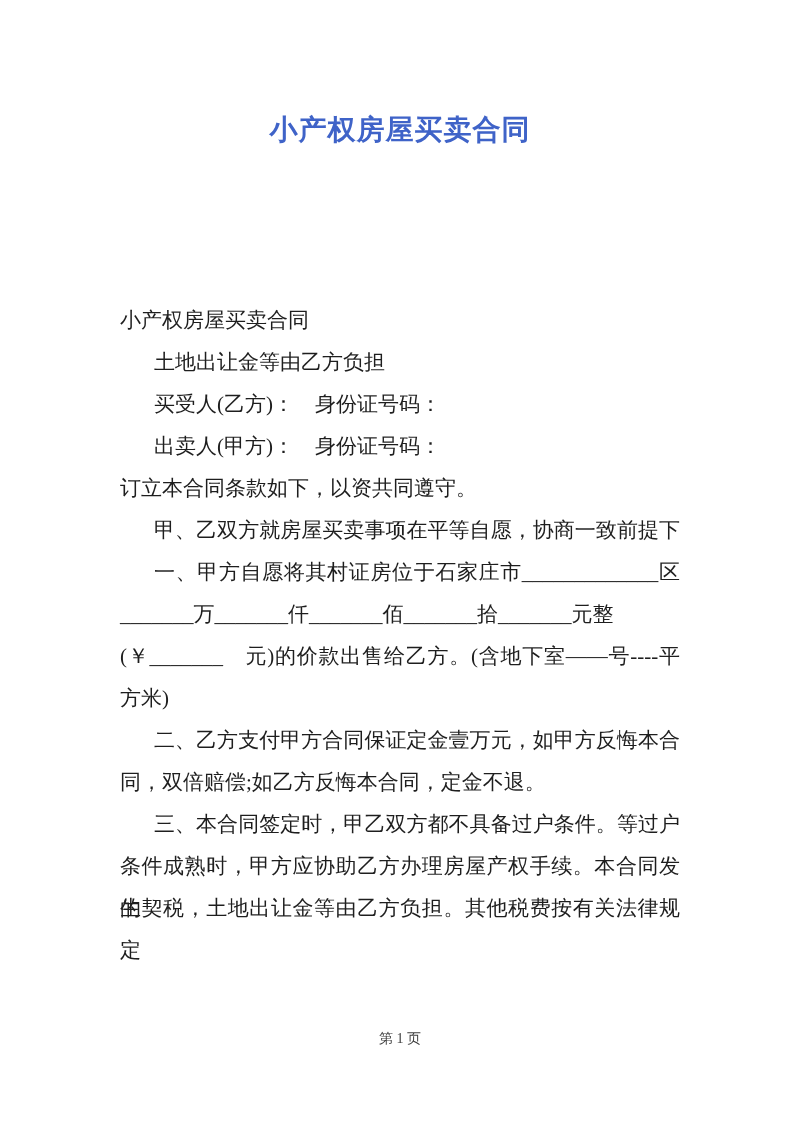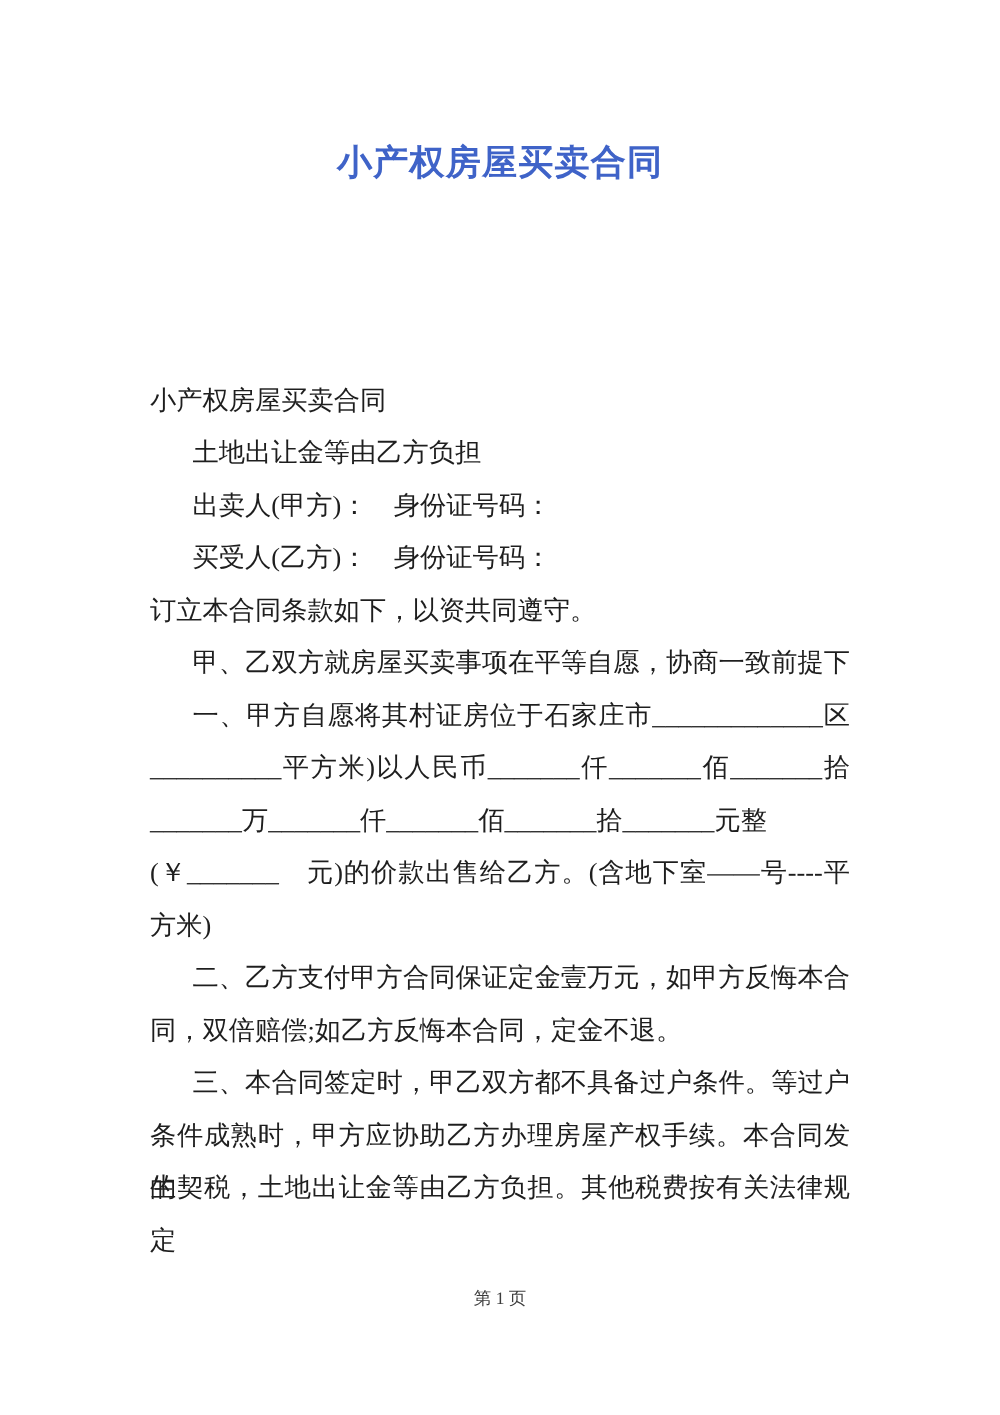--- a/index.html
+++ b/index.html
@@ -26,26 +26,25 @@
   }
 </style>
 </head>
 <body>
 
 <div class="doc-title" style="color: rgb(63, 99, 200);">小产权房屋买卖合同</div>
 
 <div class="doc-body">
   <div class="line">小产权房屋买卖合同</div>
   <div class="line indent">土地出让金等由乙方负担</div>
+  <div class="line indent">买受人(乙方)：　身份证号码：</div>
   <div class="line indent">出卖人(甲方)：　身份证号码：</div>
-  <div class="line indent">买受人(乙方)：　身份证号码：</div>
   <div class="line">订立本合同条款如下，以资共同遵守。</div>
   <div class="line indent fill">甲、乙双方就房屋买卖事项在平等自愿，协商一致前提下</div>
   <div class="line indent fill">一、甲方自愿将其村证房位于石家庄市_____________区</div>
-  <div class="line fill">__________平方米)以人民币_______仟_______佰_______拾</div>
   <div class="line">_______万_______仟_______佰_______拾_______元整</div>
   <div class="line fill">(￥_______　元)的价款出售给乙方。(含地下室——号----平</div>
   <div class="line">方米)</div>
   <div class="line indent fill">二、乙方支付甲方合同保证定金壹万元，如甲方反悔本合</div>
   <div class="line">同，双倍赔偿;如乙方反悔本合同，定金不退。</div>
   <div class="line indent fill">三、本合同签定时，甲乙双方都不具备过户条件。等过户</div>
   <div class="line fill">条件成熟时，甲方应协助乙方办理房屋产权手续。本合同发生</div>
   <div class="line fill">的契税，土地出让金等由乙方负担。其他税费按有关法律规定</div>
 </div>
 

